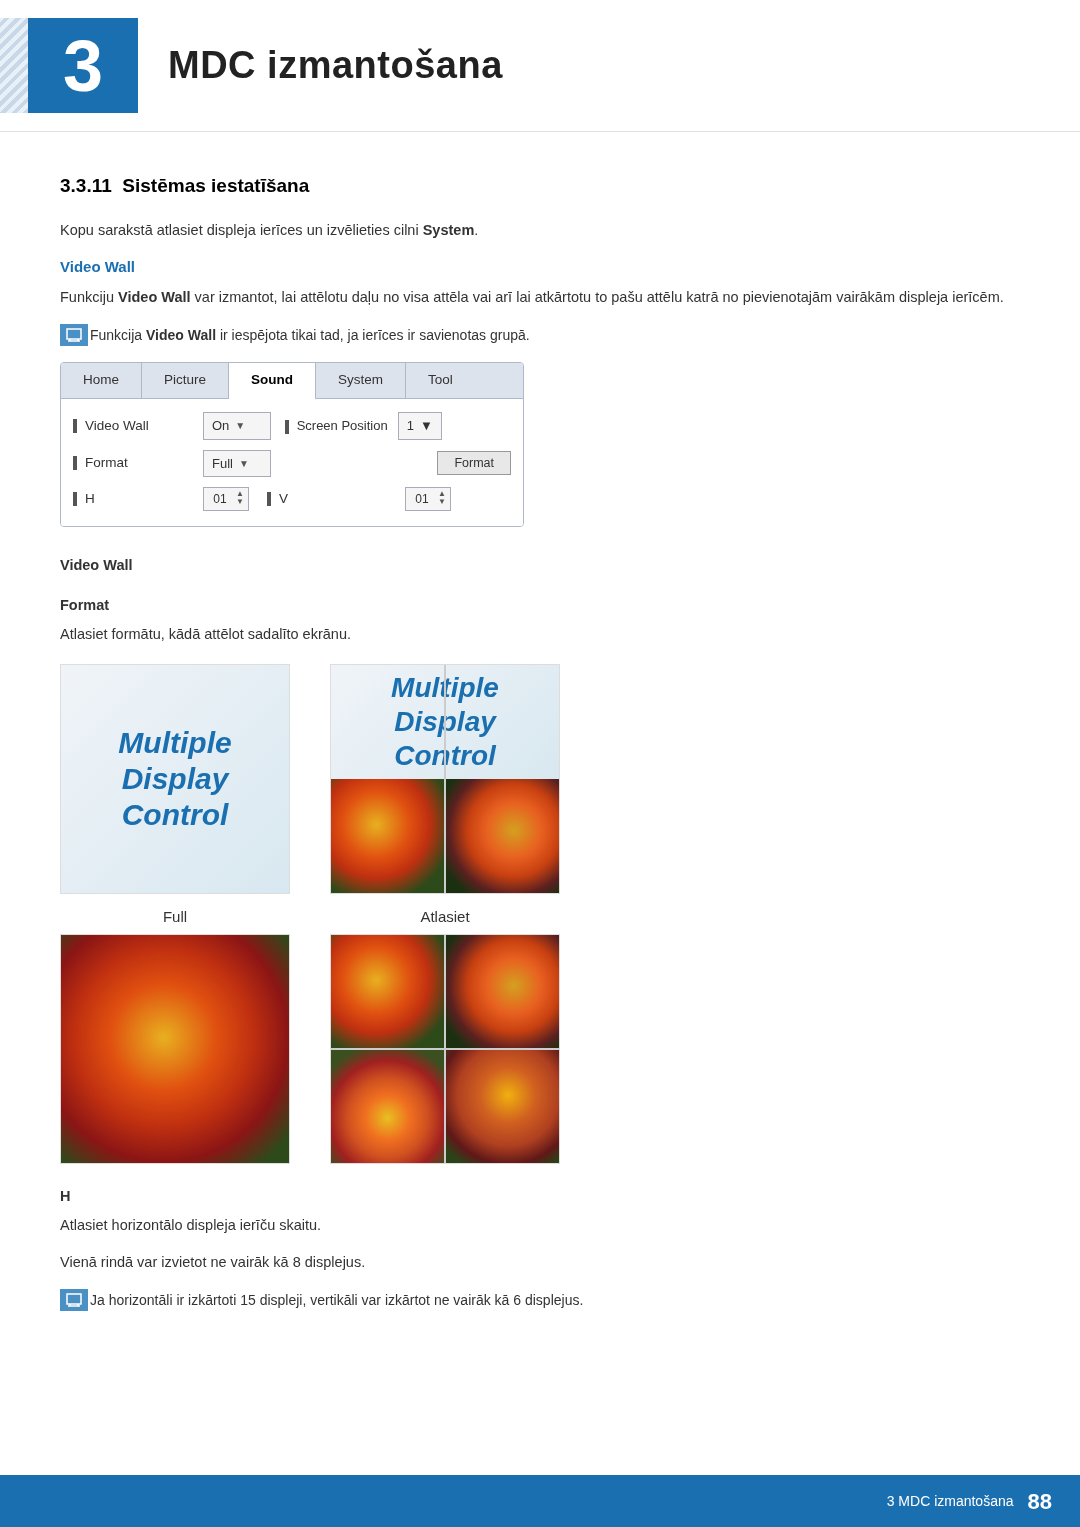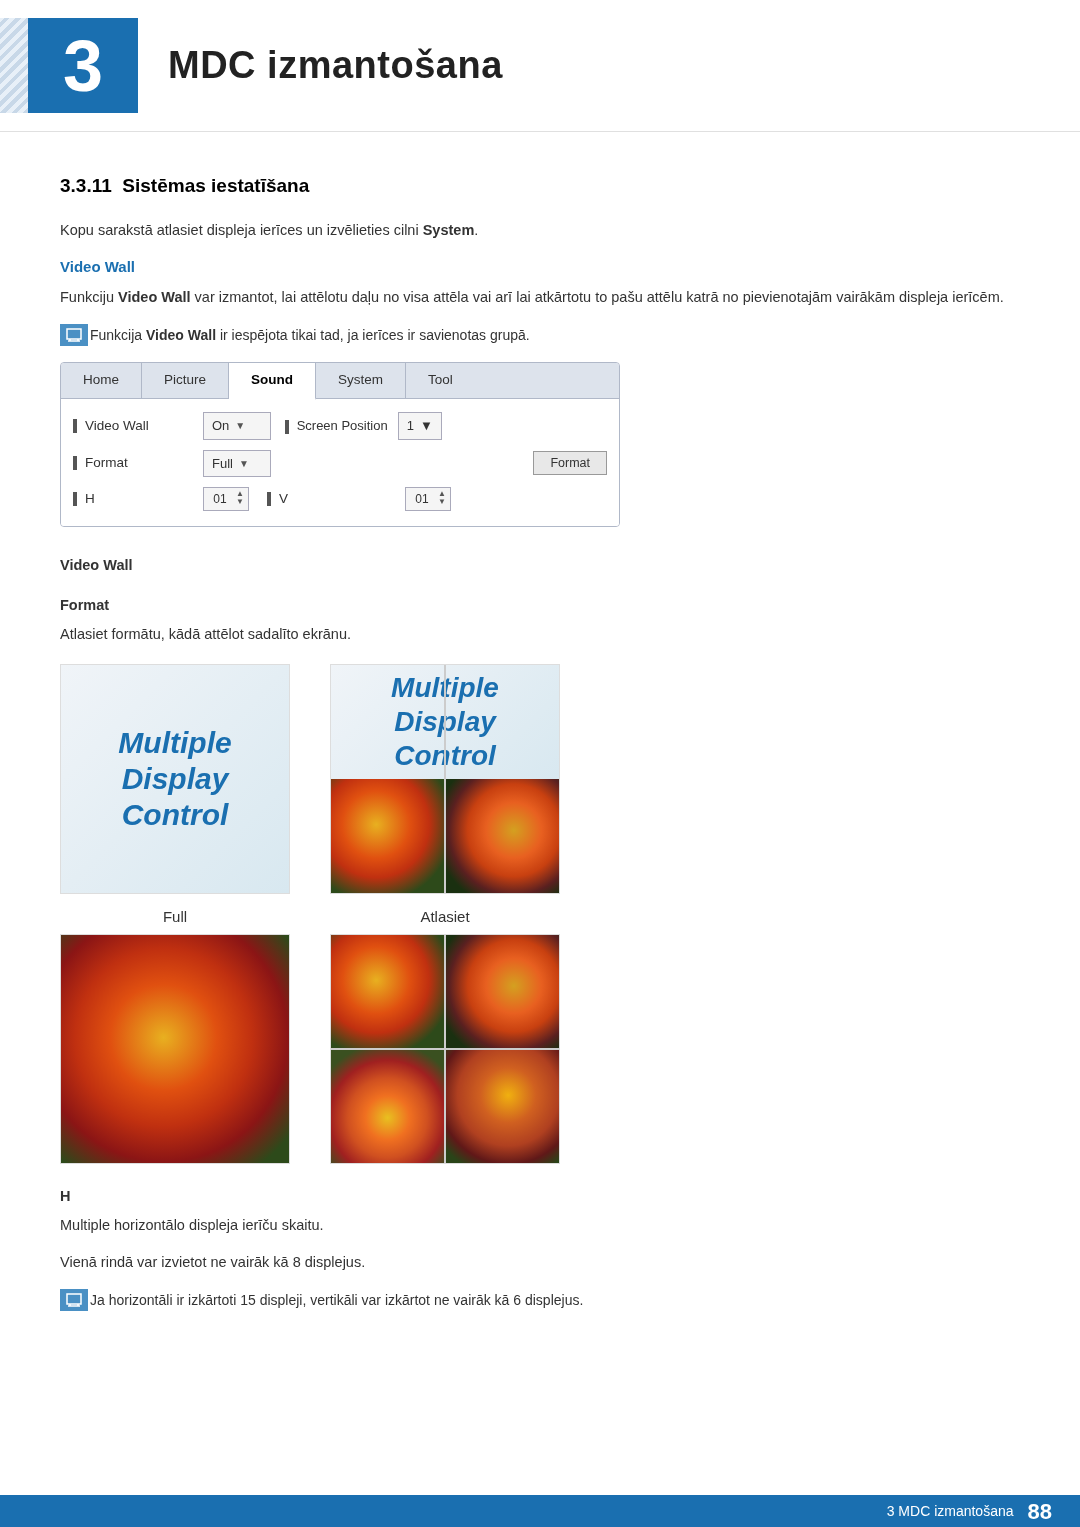--- a/index.html
+++ b/index.html
@@ -109,21 +109,21 @@
       font-size: 14px;
       color: #333;
     }
 
     
     .ui-panel {
       border: 1.5px solid #b0b8c8;
       border-radius: 4px;
       margin: 14px 0 28px 0;
       overflow: hidden;
-      width: 560px;
+      width: 464px;
       background: #f5f6f8;
     }
     .menu-bar {
       display: flex;
       background: #dde3ec;
       border-bottom: 1.5px solid #b0b8c8;
     }
     .menu-tab {
       padding: 7px 22px;
       font-size: 13.5px;
@@ -323,21 +323,21 @@
       margin-top: 18px;
       margin-bottom: 6px;
     }
 
     
     .page-footer {
       position: absolute;
       bottom: 0;
       left: 0;
       right: 0;
-      height: 32px;
+      height: 52px;
       background: #1a6fb0;
       display: flex;
       align-items: center;
       justify-content: flex-end;
       padding: 0 28px;
       gap: 14px;
     }
     .footer-text {
       color: #fff;
       font-size: 14px;
@@ -531,21 +531,21 @@
           </div>
           <div class="photo-cell">
             <div class="flower-small-4"></div>
           </div>
         </div>
       </div>
     </div>
   </div>
 
   <div class="content-subheading" style="margin-top:22px;">H</div>
-  <p class="body-text">Multiple horizontālo displeja ierīču skaitu.</p>
+  <p class="body-text">Atlasiet horizontālo displeja ierīču skaitu.</p>
   <p class="body-text">Vienā rindā var izvietot ne vairāk kā 8 displejus.</p>
 
   <div class="note-box">
     <div class="note-icon">
       <svg viewBox="0 0 16 14" fill="white">
         <rect x="1" y="1" width="14" height="10" fill="none" stroke="white" stroke-width="1.5"></rect>
         <line x1="4" y1="11" x2="4" y2="13" stroke="white" stroke-width="1.5"></line>
         <line x1="12" y1="11" x2="12" y2="13" stroke="white" stroke-width="1.5"></line>
         <line x1="2" y1="13" x2="14" y2="13" stroke="white" stroke-width="1.5"></line>
       </svg>

